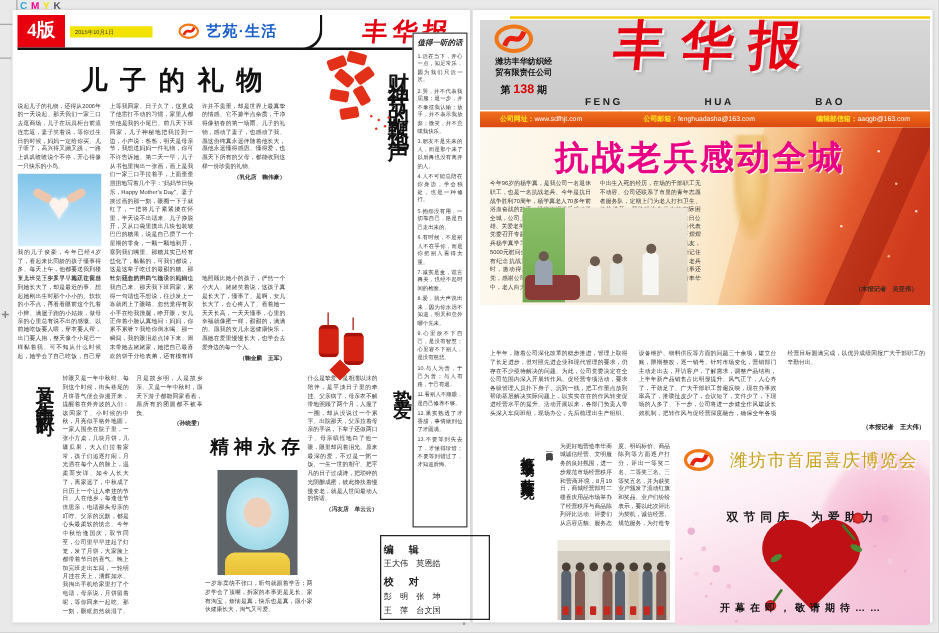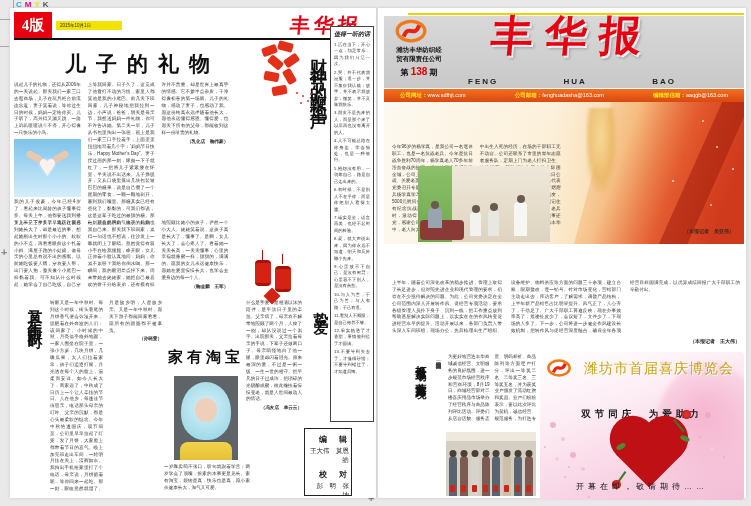--- a/index.html
+++ b/index.html
@@ -67,22 +67,22 @@
                   text-align:center; margin-bottom:3px; font-style:italic; }
   .q-item { font-size:4.3px; line-height:1.5; text-align:justify; margin-bottom:2px; color:#333; }
 
   .ph-child { position:absolute; left:174px; top:376px; width:64px; height:84px; background:#5f6468; overflow:hidden; }
   .ph-child .hood { position:absolute; left:7px; top:6px; width:50px; height:58px; border-radius:50% 50% 45% 45%;
                     background:radial-gradient(circle at 50% 45%, #d9f1f7, #a5dcea 70%, #8fd0e2); }
   .ph-child .face { position:absolute; left:21px; top:22px; width:22px; height:24px; border-radius:50%; background:#eed0ba; }
   .ph-child .bib { position:absolute; left:6px; bottom:0; width:52px; height:18px; border-radius:8px 8px 0 0;
                    background:linear-gradient(#f2d44c,#e8bf35); }
 
-  .staffbox { position:absolute; left:304px; top:428px; width:48px; height:68px; border:1.2px solid #222; padding:5px 2px;
-              text-align:right; font-family:"Liberation Serif", serif; overflow:hidden; }
+  .staffbox { position:absolute; left:304px; top:428px; width:88px; height:68px; border:1.2px solid #222; padding:5px 2px;
+              text-align:left; font-family:"Liberation Serif", serif; overflow:hidden; }
   .staffbox .lab { font-weight:bold; font-size:8px; letter-spacing:2px; }
   .staffbox .nm { font-size:6.5px; margin:2px 0 4px; }
 
   
   .yline { position:absolute; left:408px; top:13px; width:336px; height:2px; background:#f2cf00; }
   .band { position:absolute; left:384px; top:16px; width:360px; height:72px; background:linear-gradient(#d8d8d8,#c9c9c9); }
   .logo { position:absolute; }
   .company { position:absolute; left:386px; top:46px; width:66px; font-size:6.5px; font-weight:bold; line-height:1.35;
              text-align:center; color:#111; }
   .issue { position:absolute; left:390px; top:66px; width:58px; text-align:center; font-weight:bold; font-size:8px; color:#111; }
@@ -159,21 +159,21 @@
   .ad .ad-title { position:absolute; left:44px; top:8px; width:168px; font-size:14px; font-weight:normal; color:#c9a117;
         font-family:"DejaVu Serif", serif; letter-spacing:1px; text-shadow:1px 1px 0 #fff; white-space:nowrap; }
   .ad .ad-l2 { position:absolute; left:0; top:38px; width:100%; text-align:center; font-size:8.5px; font-weight:bold; color:#9b2642; }
   .ad .ad-l3 { position:absolute; left:0; top:56px; width:100%; text-align:center; font-size:9.5px; font-weight:bold;
         color:#1a1a1a; letter-spacing:4px; }
   .roseheart { position:absolute; left:86px; top:80px; width:46px; height:46px; color:#bf1016;
         background-image:radial-gradient(circle at 30% 30%, rgba(0,0,0,.25) 1px, transparent 1.5px); }
   .rose { position:absolute; width:9px; height:9px; border-radius:50%; background:radial-gradient(circle,#e03030 30%,#a50d0d); }
   .stem { position:absolute; width:1.5px; height:16px; background:#3d7a2a; transform:rotate(35deg); }
   .leaf { position:absolute; width:10px; height:5px; border-radius:50%; background:#4e8a34; }
-  .ad .ad-foot { position:absolute; left:0; bottom:8px; width:100%; text-align:center; font-size:8px; font-weight:normal;
+  .ad .ad-foot { position:absolute; left:0; bottom:8px; width:100%; text-align:center; font-size:8px; font-weight:bold;
         letter-spacing:4px; color:#111; }
 </style>
 </head>
 <body>
 
 <div id="canvas">
 
   <div class="cmyk">
     <b>C</b><b>M</b><b>Y</b><b>K</b>
   </div>
@@ -184,20 +184,27 @@
   <div class="regplus" style="left:368px;top:492px">+</div>
   <div class="regplus" style="left:1px;top:246px">+</div>
 
   <div id="page-left" class="page"></div>
   <div id="page-right" class="page"></div>
   <div class="fold"></div>
 
   <div class="badge4">4版</div>
   <div class="datebar">2015年10月1日</div>
   <div class="hline"></div>
+  <div class="sectab">
+    <svg class="logoicon" width="18" height="14" viewBox="0 0 40 32">
+      <ellipse cx="20" cy="16" rx="17" ry="12" fill="none" stroke="#f07818" stroke-width="4"></ellipse>
+      <path d="M11 23 C17 6, 24 26, 30 9" stroke="#e8220e" stroke-width="5" fill="none"></path>
+    </svg>
+    <span class="sec">艺苑·生活</span>
+  </div>
   <div class="paper-red">丰华报</div>
 
   <div class="atitle" style="left:40px;top:50px;width:205px;font-size:21px;letter-spacing:10px">儿子的礼物</div>
   <div class="cols" style="left:14px;top:82px;width:288px;height:150px;column-count:4">
     <span>说起儿子的礼物，还得从2006年的一天说起。那天我们一家三口去逛商场，儿子在玩具柜台前流连忘返，妻子笑着说，等你过生日的时候，妈妈一定给你买。儿子听了，高兴得又蹦又跳，一路上叽叽喳喳说个不停，开心得像一只快乐的小鸟。</span>
     <div class="ph-heart">
       <span class="hh">♥</span>
       <span class="hand" style="left:12px;top:14px;transform:rotate(28deg)"></span>
       <span class="hand" style="right:12px;top:14px;transform:rotate(-28deg)"></span>
     </div>
@@ -248,21 +255,21 @@
     <span class="body" style="left:23px;top:16px"></span>
     <span class="knot" style="left:14px;top:40px"></span>
   </div>
 
   <div class="vtitle" style="left:18px;top:298px;width:26px;height:150px;font-size:15px;letter-spacing:4px">又是一年中秋时</div>
   <div class="cols" style="left:50px;top:300px;width:112px;height:196px;column-count:2;column-gap:6px">
     <span>转眼又是一年中秋时。每到这个时候，街头巷尾的月饼香气便会弥漫开来，提醒着在外奔波的人们：该回家了。小时候的中秋，月亮似乎格外地圆，一家人围坐在院子里，一张小方桌，几块月饼，几碟瓜果，大人们拉着家常，孩子们追逐打闹，月光洒在每个人的脸上，温柔而安详。如今人长大了，离家远了，中秋成了日历上一个让人牵挂的节日。人在他乡，每逢佳节倍思亲，电话那头母亲的叮咛、父亲的沉默，都是心头最柔软的惦念。今年中秋恰逢国庆，双节同至，公司里早早挂起了灯笼，发了月饼，大家脸上都带着节日的喜气。晚上加完班走出车间，一轮明月挂在天上，清辉如水。我掏出手机给家里打了个电话，母亲说，月饼留着呢，等你回来一起吃。那一刻，眼眶忽然就湿了。月是故乡明，人是故乡亲。又是一年中秋时，愿天下游子都能回家看看，愿所有的团圆都不被辜负。</span>
     <div class="byl">（孙晓雯）</div>
   </div>
 
-  <div class="atitle" style="left:164px;top:348px;width:84px;font-size:15px;letter-spacing:4px">家有淘宝</div>
+  <div class="atitle" style="left:164px;top:348px;width:84px;font-size:15px;letter-spacing:4px">精神永存</div>
   <div class="ph-child">
     <div class="hood"></div>
     <div class="face"></div>
     <div class="bib"></div>
   </div>
   <div class="cols" style="left:164px;top:464px;width:86px;height:32px;column-count:1">
     <span>一岁靠卖萌不张口，听句就跟着学舌；两岁学会了顶嘴，拆家的本事更是见长。家有淘宝，烦恼是真，快乐也是真，愿小家伙健康长大，淘气又可爱。</span>
     
   </div>
 
@@ -306,20 +313,21 @@
     <span><span class="lb">公司网址：</span><span class="vl">www.sdfhjt.com</span></span>
     <span><span class="lb">公司邮箱：</span><span class="vl">fenghuadasha@163.com</span></span>
     <span><span class="lb">编辑部信箱：</span><span class="vl">aaqgb@163.com</span></span>
   </div>
 
   <div class="panel">
     <div class="flag"></div>
     <div class="flagfold"></div>
     <div class="statue"></div>
     <div class="sparkles"></div>
+    <div class="lead-hl">抗战老兵感动全城</div>
     <div class="cols lead-body">
       <span>今年96岁的杨学真，是我公司一名退休职工，也是一名抗战老兵。今年是抗日战争胜利70周年，杨学真老人70多年前浴血奋战的故事，经媒体报道后感动了全城，公司上下也掀起了一股学习老英雄、关爱老英雄的热潮。9月上旬，公司党委召开专题会议，决定开展向抗战老兵杨学真学习慰问活动，并向老人送上5000元慰问金和慰问品。当老人接过印有纪念抗战胜利70周年字样的纪念章时，激动得热泪盈眶，连声说，感谢党，感谢公司还记得我这个老兵。座谈中，老人向大家讲述了当年在枪林弹雨中出生入死的经历，在场的干部职工无不动容。公司还联系了市里的青年志愿者服务队，定期上门为老人打扫卫生、体检送药，帮助解决生活中的实际困难。9月30日，市里举行烈士纪念日公祭活动，杨学真老人作为抗战老兵代表受邀出席，胸前的纪念章在阳光下熠熠生辉。老人说，比起那些牺牲的战友，我已经很幸福了，希望年轻人都能记住历史，珍惜今天来之不易的和平。老兵不老，精神永存。杨学真老人的故事还在继续感动着这座城市，也激励着丰华人不忘初心、奋勇前行。</span>
     </div>
     <div class="ph-visit">
       <div class="curtain"></div>
       <div class="sofa"></div>
       <div class="fig" style="left:10px;bottom:14px;width:14px;height:20px;background:#9aa4b0"></div>
       <div class="fig" style="left:52px;bottom:6px;width:11px;height:24px;background:#f2f2ee"></div>
       <div class="fig" style="left:70px;bottom:6px;width:11px;height:26px;background:#e8e8e2"></div>
       <div class="fig" style="left:96px;bottom:6px;width:13px;height:34px;background:#f6f6f2"></div>

